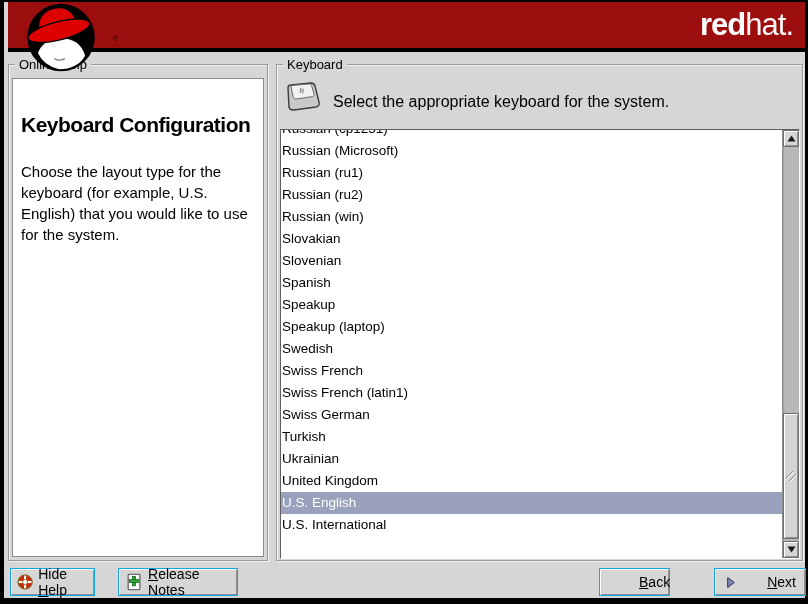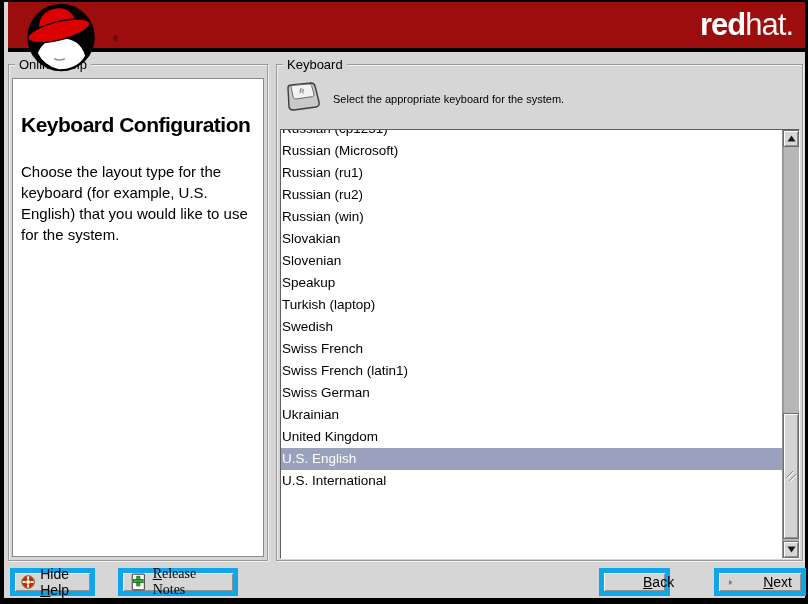--- a/index.html
+++ b/index.html
@@ -19,40 +19,40 @@
   .frame{position:absolute;border:1px solid #9a9a9a;box-shadow:inset 1px 1px 0 #f2f2f2, 1px 1px 0 #f2f2f2;}
   .frame-label{position:absolute;top:-8px;left:6px;background:#d6d6d6;padding:0 4px;font-size:13px;color:#000;line-height:15px;}
 
   .frame-help{left:4px;top:62px;width:258px;height:495px;}
   .help-box{position:absolute;left:3px;top:13px;right:3px;bottom:3px;background:#fff;border:1px solid #8a8a8a;padding:14px 8px 0 8px;box-sizing:border-box;}
   .help-title{font-size:21px;font-weight:bold;color:#000;margin:20px 0 0 0;letter-spacing:-0.5px;}
   .help-body{font-size:15px;line-height:21px;color:#000;margin-top:24px;width:238px;}
 
   .frame-kbd{left:272px;top:62px;width:525px;height:495px;}
   .kbd-icon{position:absolute;left:5px;top:15px;width:40px;height:34px;}
-  .kbd-instr{position:absolute;left:56px;top:28px;font-size:11px;color:#000;}
+  .kbd-instr{position:absolute;left:56px;top:28px;font-size:16px;color:#000;}
 
   
   .listbox{position:absolute;left:3px;top:64px;width:518px;height:428px;background:#fff;border:1px solid;border-color:#5f5f5f #fdfdfd #fdfdfd #5f5f5f;box-shadow:inset 1px 1px 0 #a8a8a8;display:flex;box-sizing:content-box;overflow:hidden;}
   .rows{flex:1;overflow:hidden;background:#fff;}
   .rows-inner{margin-top:-12px;}
   .row{height:22px;line-height:22px;font-size:13.5px;padding-left:1px;color:#000;white-space:nowrap;}
   .row.selected{color:#fff;}
 
   
   .sbar{width:16px;background:#bcbcbc;border-left:1px solid #909090;display:flex;flex-direction:column;}
   .sb-btn{height:17px;background:#d6d6d6;border:1px solid #6f6f6f;box-shadow:inset 1px 1px 0 #fff, inset -1px -1px 0 #8f8f8f;display:flex;align-items:center;justify-content:center;box-sizing:border-box;}
   .sb-trough{flex:1;position:relative;background:#b7b7b7;box-shadow:inset 1px 0 0 #9e9e9e;}
   .sb-thumb{position:absolute;left:0;right:0;top:266px;height:126px;background:#d4d4d4;border:1px solid #6f6f6f;box-shadow:inset 1px 1px 0 #fff, inset -1px -1px 0 #8f8f8f;box-sizing:border-box;display:flex;align-items:center;justify-content:center;}
 
   
-  .btn{position:absolute;top:566px;height:28px;background:#d6d6d6;border:5px solid #0ea5e9;box-shadow:inset 1px 1px 0 #fff, inset -1px -1px 0 #8f8f8f;display:flex;align-items:center;font-size:14px;color:#000;box-sizing:border-box;cursor:default;}
+  .btn{position:absolute;top:566px;height:28px;background:#d6d6d6;border:1px solid #0ea5e9;box-shadow:inset 1px 1px 0 #fff, inset -1px -1px 0 #8f8f8f;display:flex;align-items:center;font-size:14px;color:#000;box-sizing:border-box;cursor:default;}
   .btn .mn{text-decoration:underline;}
   .btn-hide{left:6px;width:85px;padding:0 6px;gap:5px;}
-  .btn-rel{left:114px;width:120px;padding:0 6px;gap:5px;font-family:Liberation Serif, serif;}
+  .btn-rel{left:114px;width:120px;padding:0 6px;gap:5px;}
   .btn-back{left:595px;width:71px;padding:0 9px;}
   .btn-next{left:710px;width:92px;padding:0 9px;}
   .btn .lbl-center{flex:1;text-align:right;margin-left:30px;}
 </style>
 </head>
 <body>
 
 <div class="screen">
   <div class="content">
 
@@ -91,26 +91,28 @@
       <div class="listbox">
         <div class="rows">
           <div class="rows-inner">
               <div class="row">Russian (cp1251)</div>
               <div class="row">Russian (Microsoft)</div>
               <div class="row">Russian (ru1)</div>
               <div class="row">Russian (ru2)</div>
               <div class="row">Russian (win)</div>
               <div class="row">Slovakian</div>
               <div class="row">Slovenian</div>
+              <div class="row">Spanish</div>
               <div class="row">Speakup</div>
-              <div class="row">Turkish (laptop)</div>
+              <div class="row">Speakup (laptop)</div>
               <div class="row">Swedish</div>
               <div class="row">Swiss French</div>
               <div class="row">Swiss French (latin1)</div>
               <div class="row">Swiss German</div>
+              <div class="row">Turkish</div>
               <div class="row">Ukrainian</div>
               <div class="row">United Kingdom</div>
               <div class="row selected" style="background: rgb(154, 161, 188);">U.S. English</div>
               <div class="row">U.S. International</div>
             </div>
         </div>
         <div class="sbar">
           <div class="sb-btn">
             <svg width="9" height="7" viewBox="0 0 9 7">
                 <polygon points="4.5,0.5 8.5,6.5 0.5,6.5" fill="#1a1a1a"></polygon>

